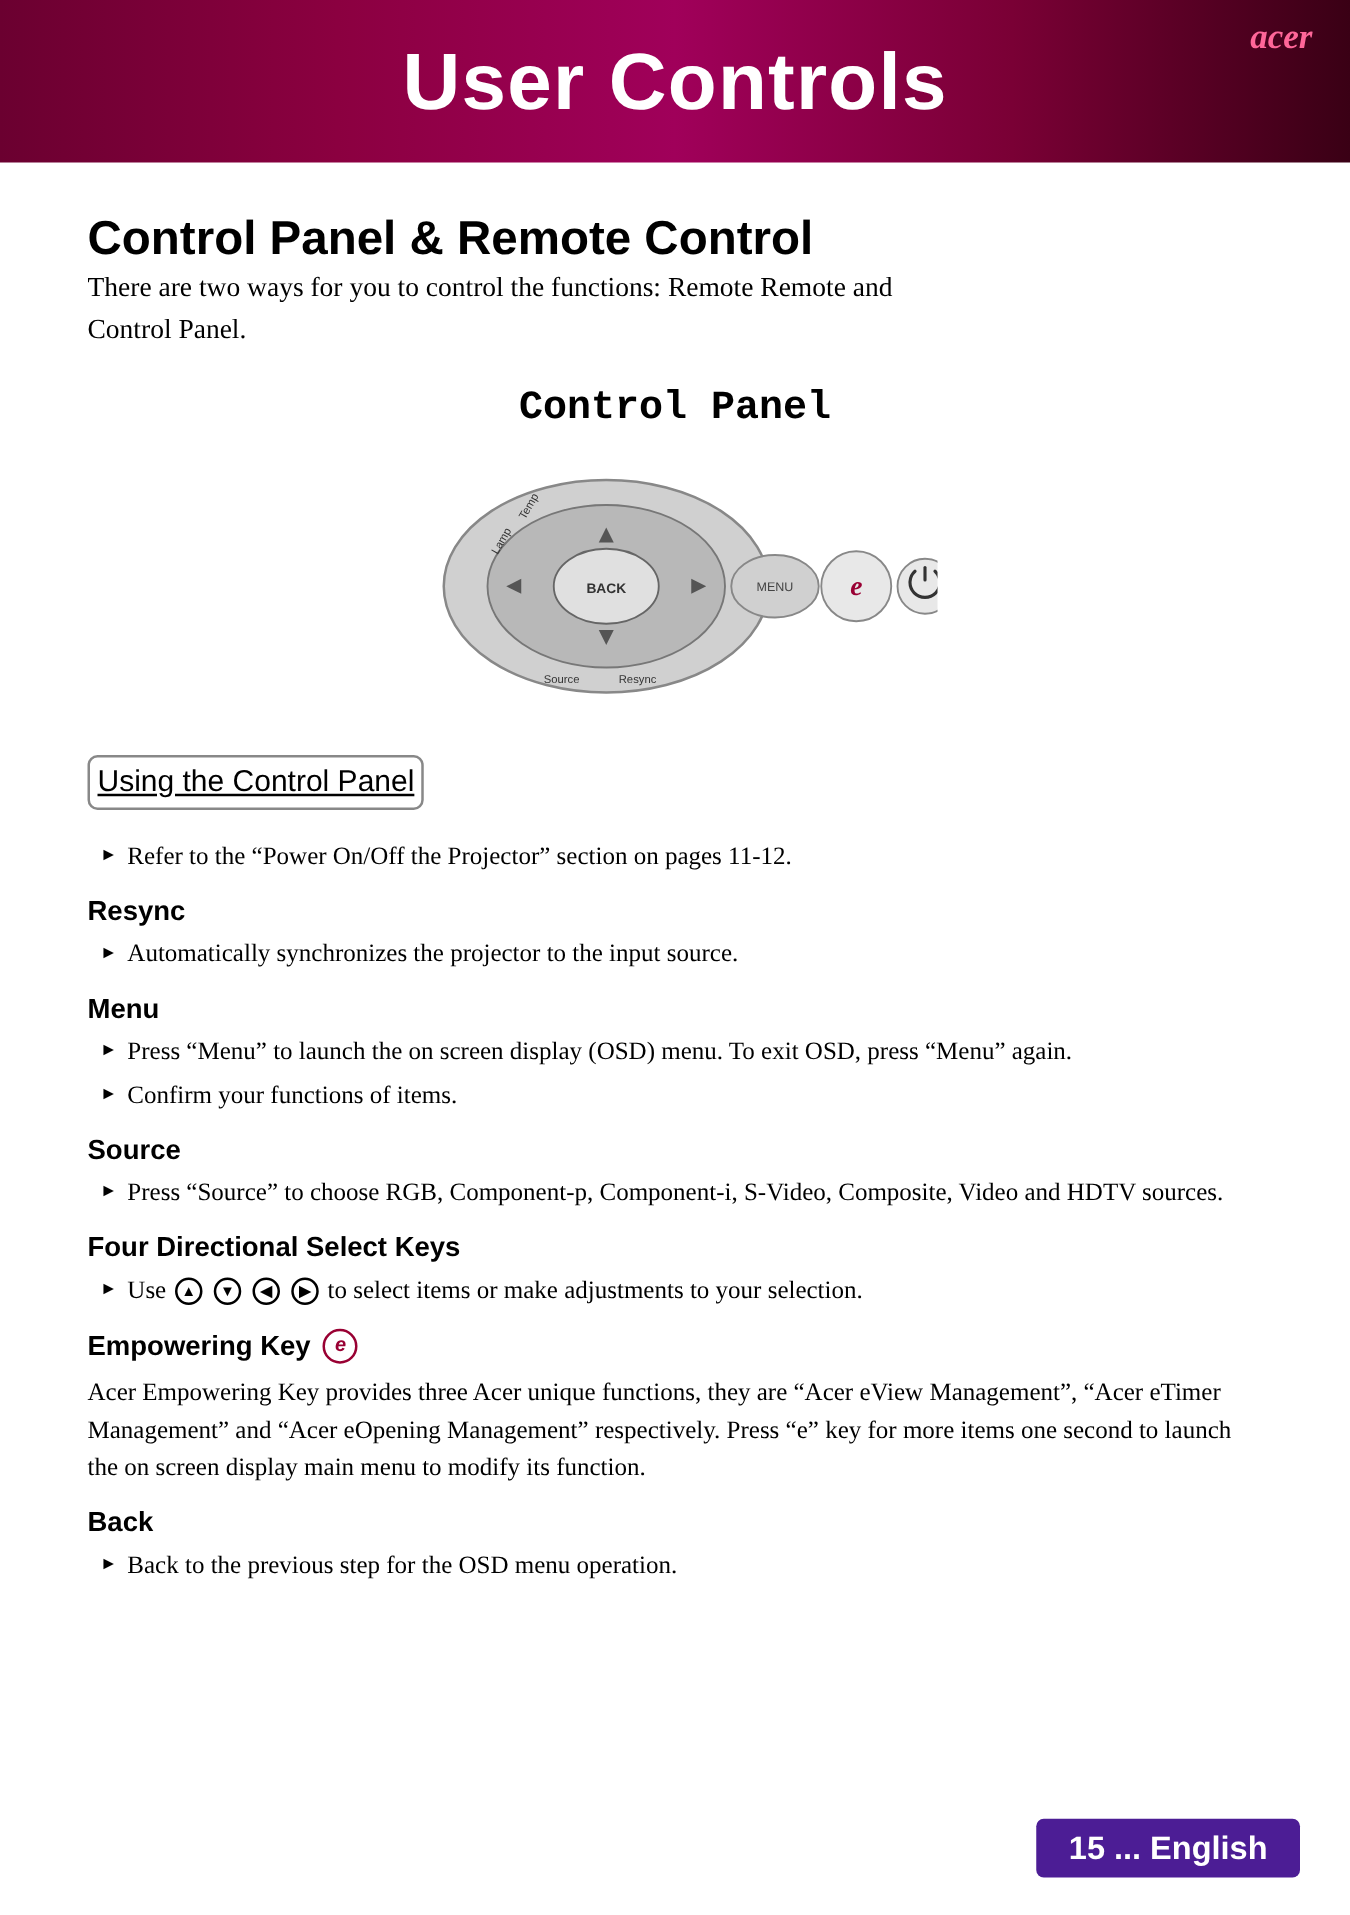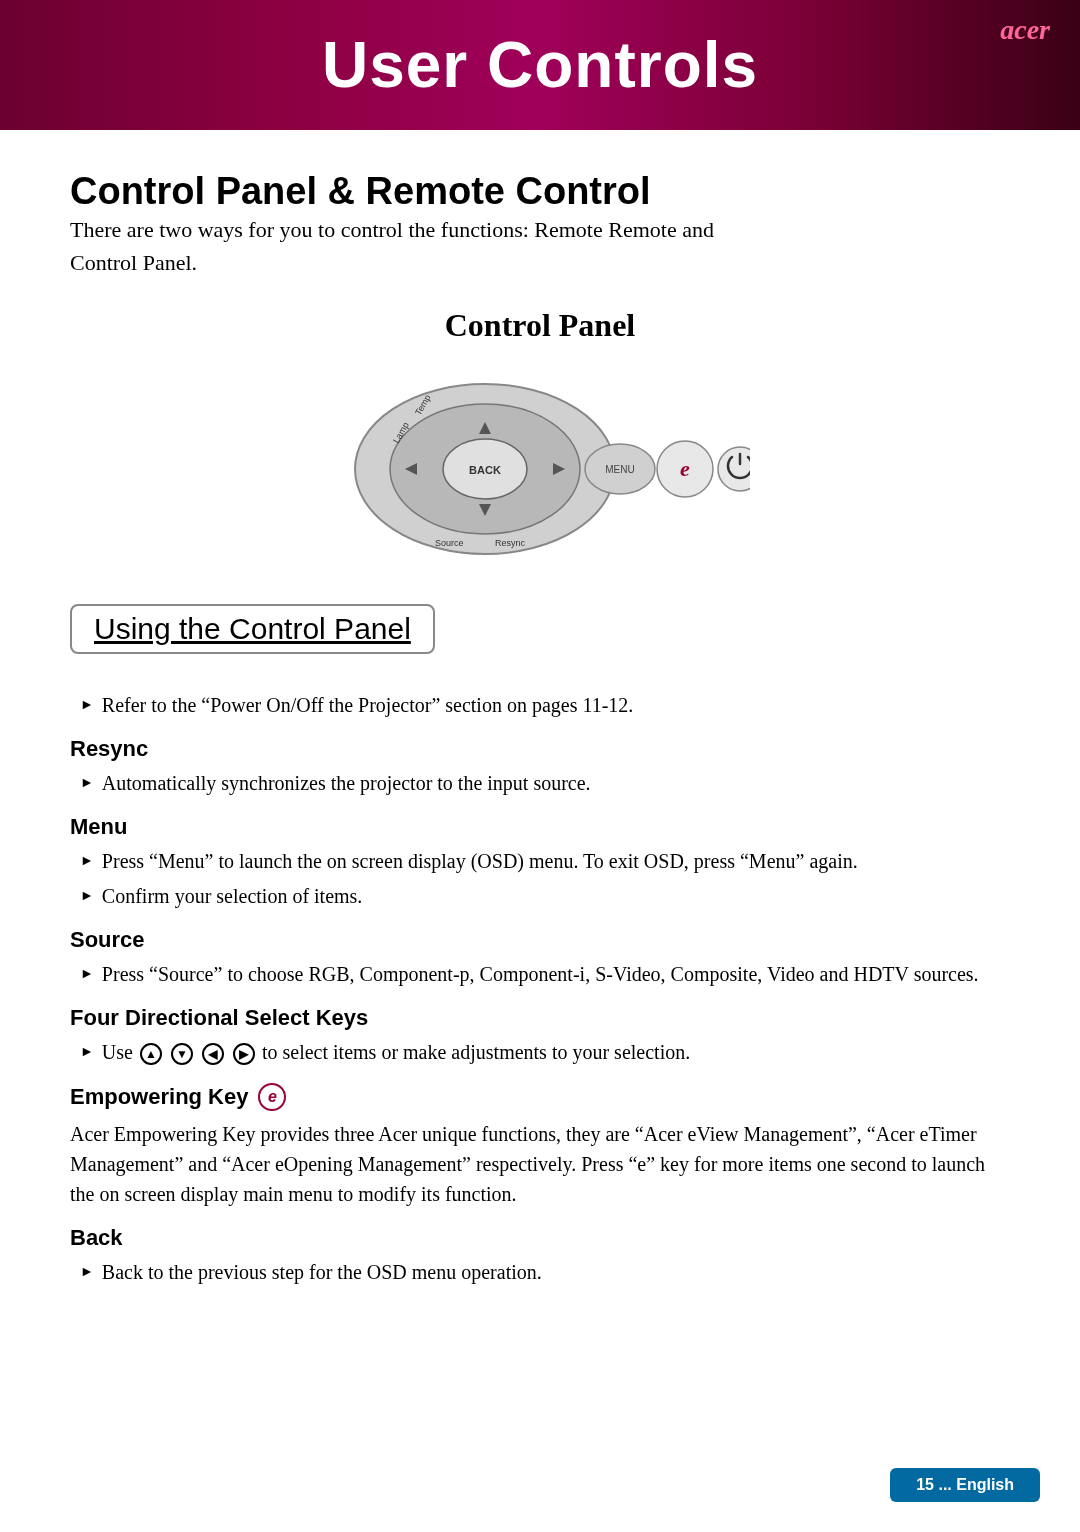--- a/index.html
+++ b/index.html
@@ -69,41 +69,41 @@
       line-height: 1.5;
       margin-bottom: 28px;
       max-width: 680px;
     }
 
     .control-panel-heading {
       font-size: 32px;
       font-weight: bold;
       text-align: center;
       margin-bottom: 20px;
-      font-family: Liberation Serif, serif;
+      font-family: Liberation Mono, monospace;
     }
 
     
     .diagram-container {
       display: flex;
       justify-content: center;
       align-items: center;
       margin-bottom: 30px;
       gap: 20px;
     }
 
     
     .using-box {
       border: 2px solid #888;
       border-radius: 8px;
-      padding: 6px 22px;
+      padding: 6px 6px;
       display: inline-block;
-      font-size: 30px;
+      font-size: 24px;
       text-decoration: underline;
-      margin-bottom: 36px;
+      margin-bottom: 22px;
       font-family: Arial, sans-serif;
     }
 
     .section-block {
       margin-bottom: 16px;
     }
 
     .block-title {
       font-size: 22px;
       font-weight: bold;
@@ -174,24 +174,24 @@
       font-size: 20px;
       line-height: 1.5;
       margin-bottom: 14px;
     }
 
     
     .page-footer {
       position: absolute;
       bottom: 30px;
       right: 40px;
-      background: #0369a1;
+      background: #4c1d95;
       color: #ffffff;
       padding: 8px 26px;
-      font-size: 16px;
+      font-size: 26px;
       font-weight: bold;
       border-radius: 6px;
       font-family: Arial, sans-serif;
     }
   </style>
 </head>
 <body>
 
 <div class="header">
   <div class="acer-logo">
@@ -273,21 +273,21 @@
 
   
   <div class="section-block">
     <div class="block-title">Menu</div>
     <div class="bullet-item">
       <span class="bullet-arrow">►</span>
       <span>Press “Menu” to launch the on screen display (OSD) menu. To exit OSD, press “Menu” again.</span>
     </div>
     <div class="bullet-item">
       <span class="bullet-arrow">►</span>
-      <span>Confirm your selection of items.</span>
+      <span>Confirm your functions of items.</span>
     </div>
   </div>
 
   
   <div class="section-block">
     <div class="block-title">Source</div>
     <div class="bullet-item">
       <span class="bullet-arrow">►</span>
       <span>Press “Source” to choose RGB, Component-p, Component-i, S-Video, Composite, Video and HDTV sources.</span>
     </div>

